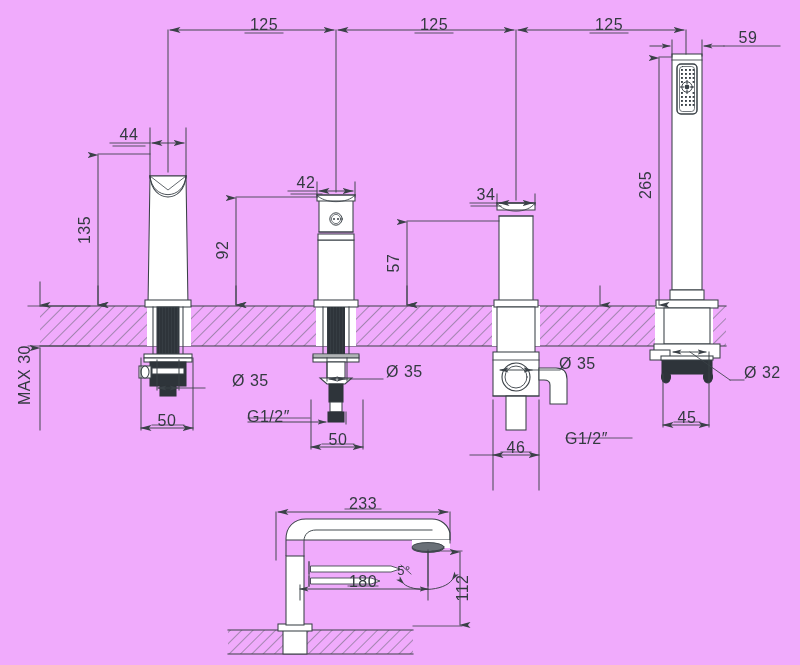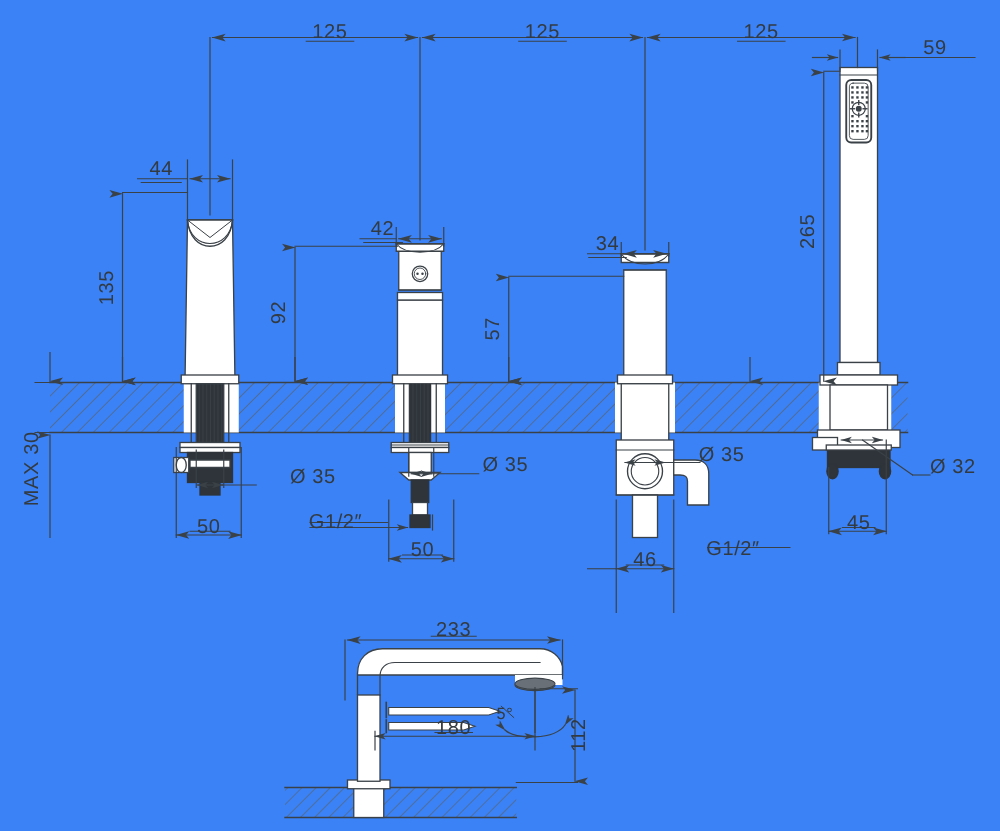--- a/index.html
+++ b/index.html
@@ -4,21 +4,21 @@
 <title>Technical Drawing</title>
 <style>
   html,body{margin:0;padding:0;background:#ffffff;}
   body{
     font-family:"Liberation Sans", sans-serif;
     color:#2b2b2b;
   }
   #stage{
     position:relative;
     width:800px;height:665px;
-    background:#3b82f6;
+    background:#f0abfc;
     overflow:hidden;
     text-align:right;
   }
   #stage svg{position:absolute;left:0;top:0;}
   .dimtext{
     font-family:"Liberation Sans", sans-serif;
     font-size:16px;
     fill:#333a40;
     letter-spacing:0.5px;
   }

